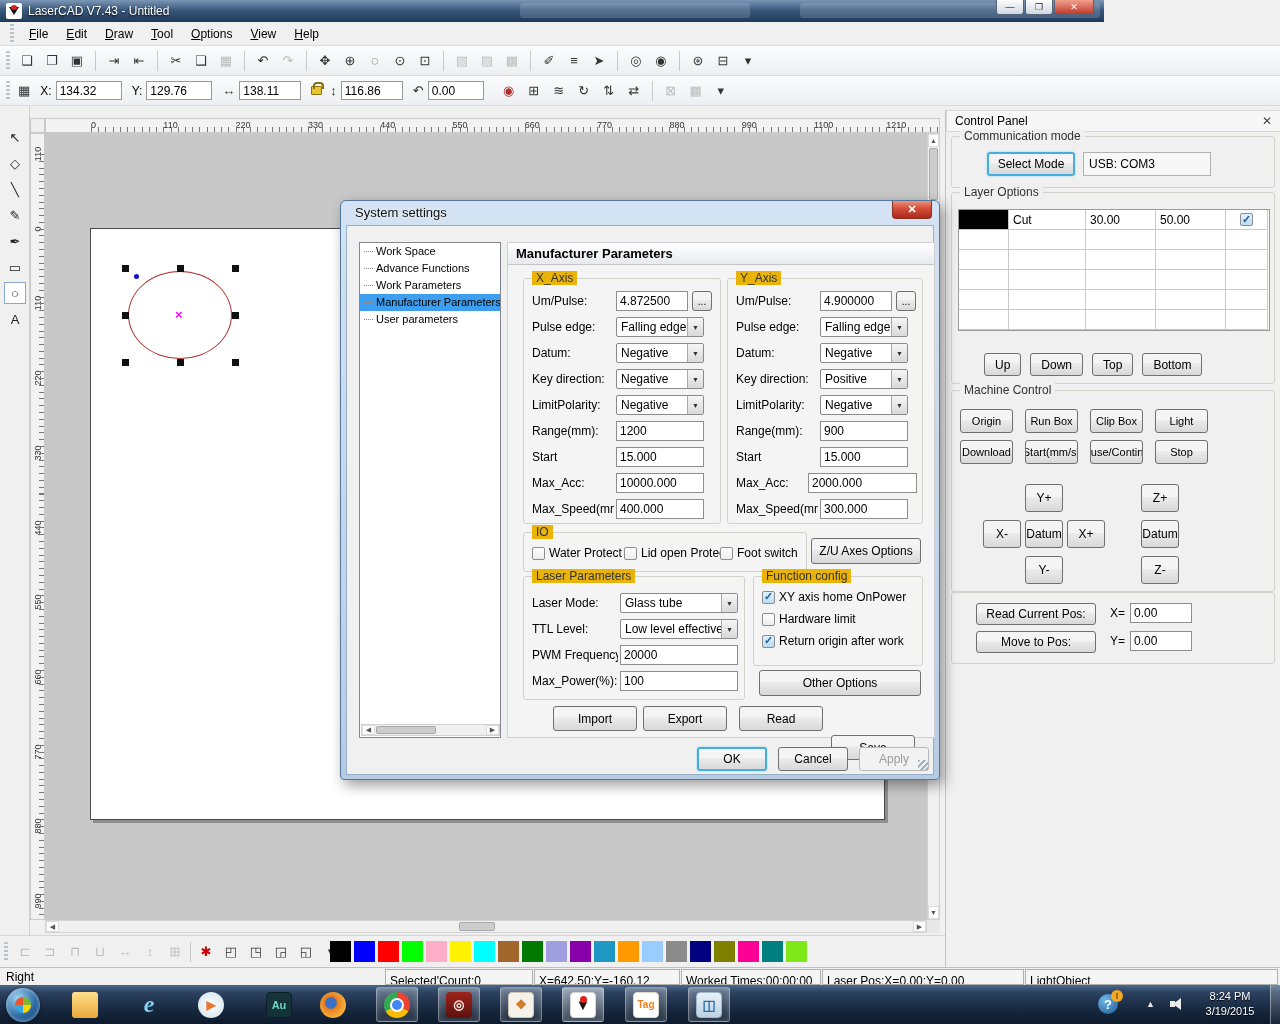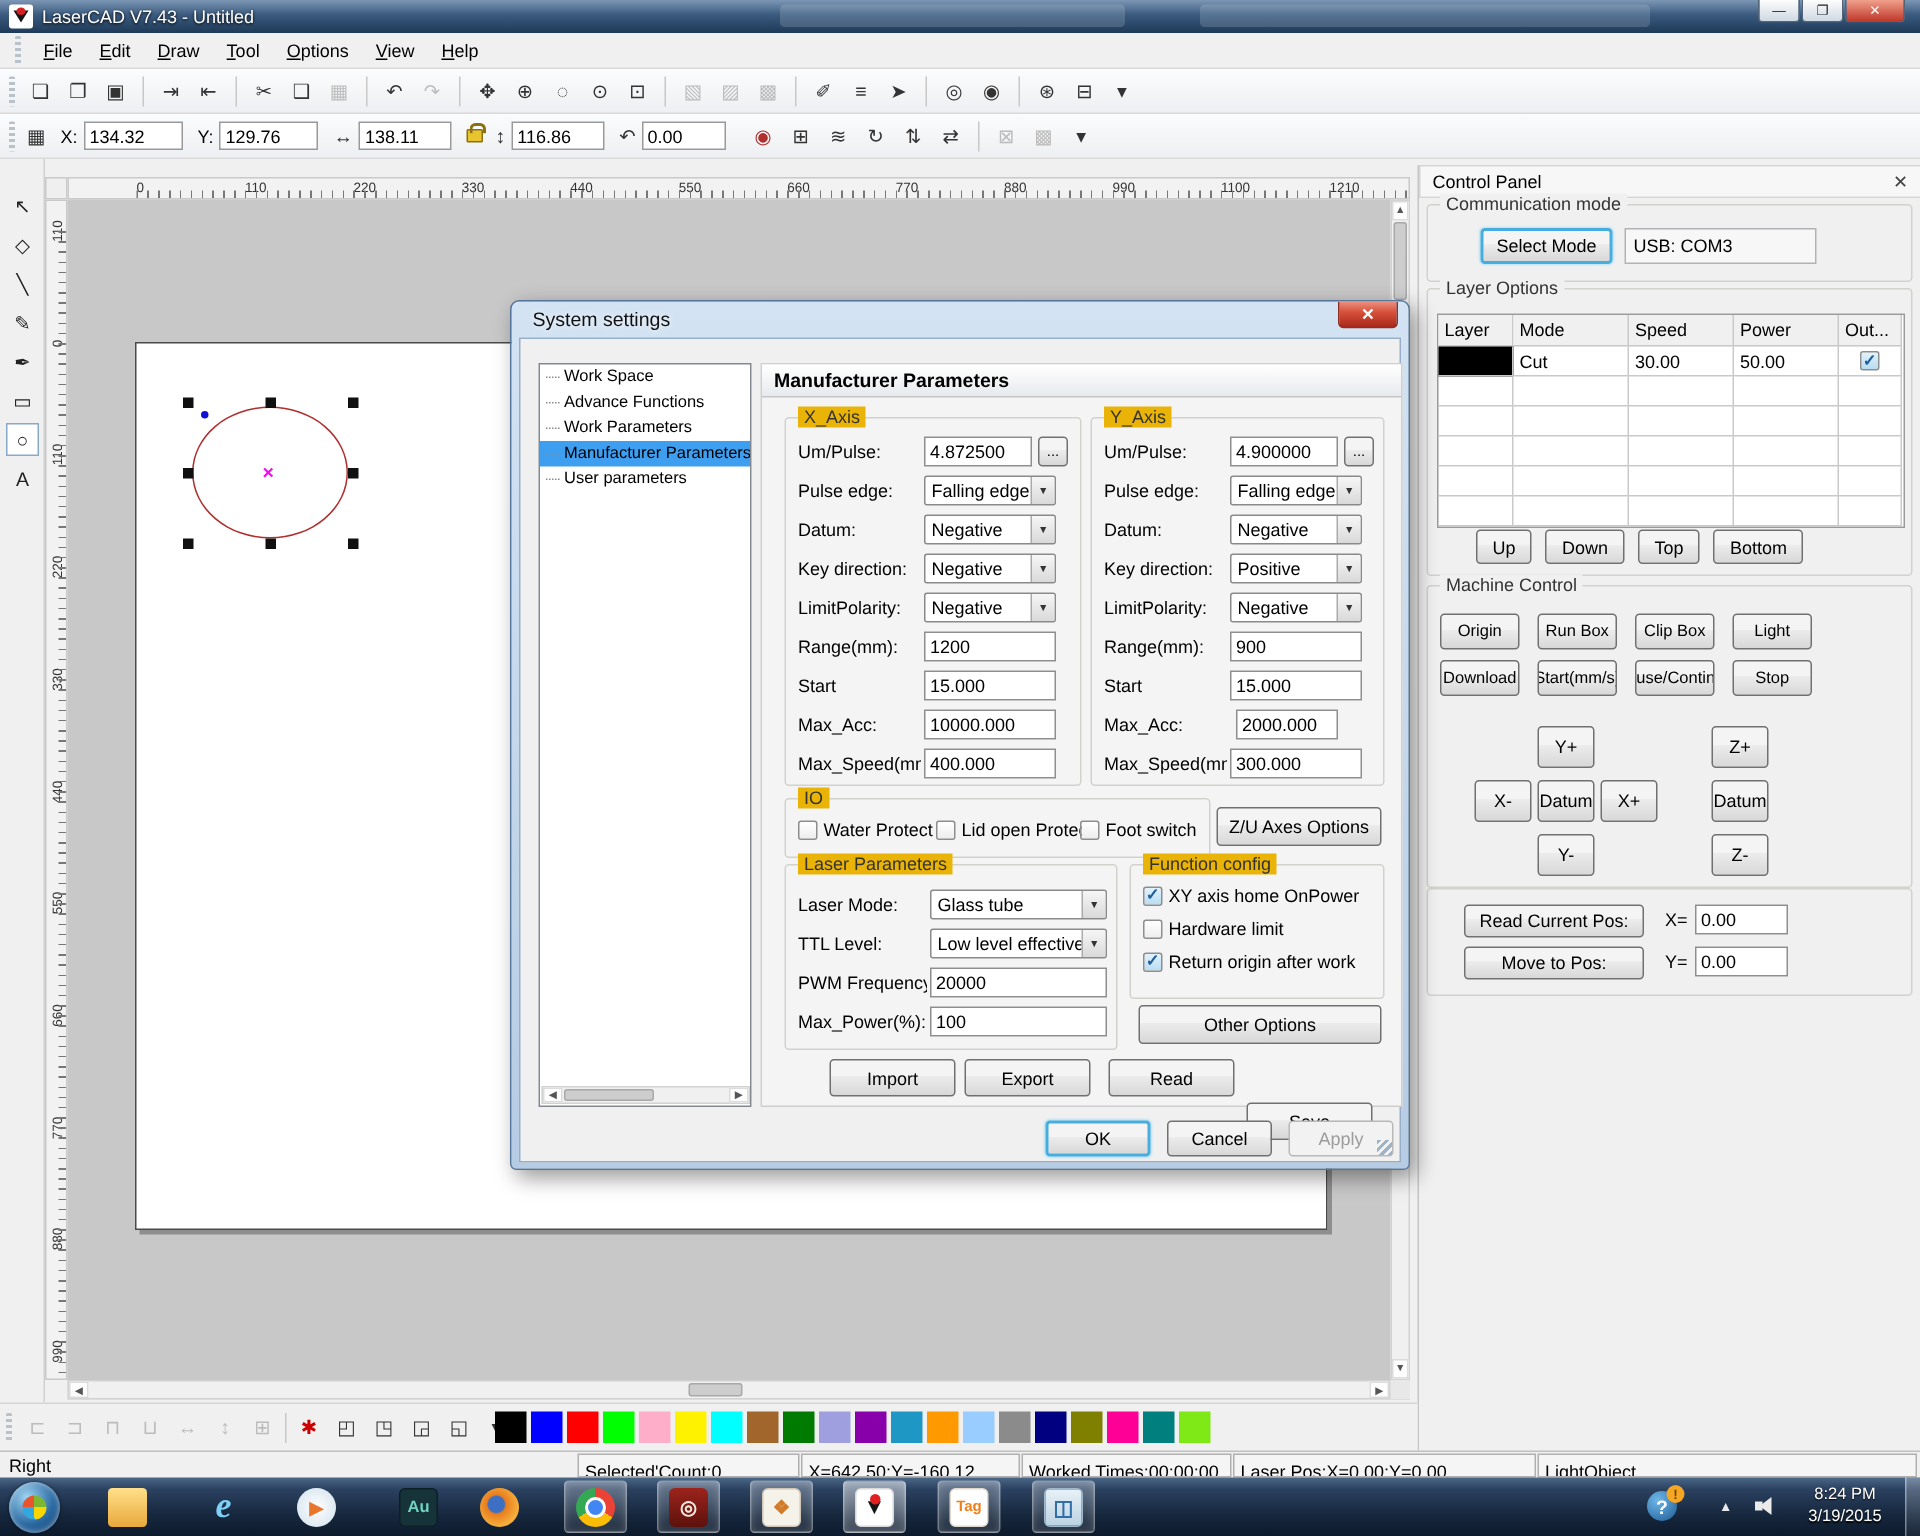--- a/index.html
+++ b/index.html
@@ -1,21 +1,21 @@
 <!DOCTYPE html>
 <html><head>
 <meta charset="utf-8">
 <style>
   *{margin:0;padding:0;box-sizing:border-box}
   html,body{width:1280px;height:1024px}
   body{position:relative;font-family:"Liberation Sans",sans-serif;font-size:12px;background:#f0f0f0;overflow:hidden;color:#000}
   .abs{position:absolute}
 
   
-  #titlebar{left:0;top:0;width:1280px;height:22px;background:linear-gradient(180deg,#7c97b5,#3a5a7e 45%,#1e3a58);overflow:hidden}
+  #titlebar{left:0;top:0;width:1104px;height:22px;background:linear-gradient(180deg,#7c97b5,#3a5a7e 45%,#1e3a58);overflow:hidden}
   .ghost{position:absolute;top:3px;height:15px;border-radius:3px;background:rgba(215,228,242,.18)}
   #app-icon{position:absolute;left:6px;top:3px;width:16px;height:16px;background:#fff;border-radius:2px}
   #app-icon::before{content:"";position:absolute;left:3px;top:4px;border-left:5px solid transparent;border-right:5px solid transparent;border-top:8px solid #151515}
   #app-icon::after{content:"";position:absolute;left:5px;top:2px;width:6px;height:5px;border-radius:50%;background:#d42020}
   #title-text{position:absolute;left:28px;top:4px;color:#fff;font-size:12px;text-shadow:0 1px 2px #000}
   #win-controls{position:absolute;right:10px;top:0;display:flex}
   .winbtn{width:28px;height:15px;display:flex;align-items:center;justify-content:center;font-size:9px;border:1px solid #54657a;border-top:none;border-radius:0 0 3px 3px;background:linear-gradient(#fdfdfd,#cfd8e2);color:#222;margin-left:1px}
   .winbtn.close{background:linear-gradient(#f0a08c,#c0392b);color:#fff;width:40px}
 
   
@@ -311,27 +311,20 @@
 
   <div class="groupbox" style="left:5px;top:26px;width:324px;height:52px">
     <span class="legend">Communication mode</span>
     <div class="btn focused" style="position:absolute;left:35px;top:15px;width:88px;height:24px">Select Mode</div>
     <div class="sunken" style="position:absolute;left:131px;top:15px;width:128px;height:24px">USB: COM3</div>
   </div>
 
   <div class="groupbox" style="left:5px;top:82px;width:324px;height:192px">
     <span class="legend">Layer Options</span>
     <div id="layer-table" class="lt" style="left:6px;top:16px;width:312px">
-        <div class="lt-row lt-head">
-          <div class="lt-cell">Layer</div>
-          <div class="lt-cell">Mode</div>
-          <div class="lt-cell">Speed</div>
-          <div class="lt-cell">Power</div>
-          <div class="lt-cell">Out...</div>
-        </div>
         <div class="lt-row">
           <div class="lt-cell" style="background: rgb(0, 0, 0); padding: 0px;"></div>
           <div class="lt-cell">Cut</div>
           <div class="lt-cell">30.00</div>
           <div class="lt-cell">50.00</div>
           <div class="lt-cell" style="justify-content: center;">
             <span class="check checked"></span>
           </div>
         </div>
         <div class="lt-row">
@@ -491,21 +484,21 @@
         <div class="plabel" style="left: 8px; top: 119px; width: 82px;">LimitPolarity:</div>
         <div class="combo" style="left: 92px; top: 116px; width: 88px; height: 20px;">
           <span class="combo-text">Negative</span>
           <span class="combo-arrow">▼</span>
         </div>
         <div class="plabel" style="left: 8px; top: 145px; width: 82px;">Range(mm):</div>
         <input class="pinput" value="900" style="left: 92px; top: 142px; width: 88px; height: 20px;">
         <div class="plabel" style="left: 8px; top: 171px; width: 82px;">Start</div>
         <input class="pinput" value="15.000" style="left: 92px; top: 168px; width: 88px; height: 20px;">
         <div class="plabel" style="left: 8px; top: 197px; width: 82px;">Max_Acc:</div>
-        <input class="pinput" value="2000.000" style="left: 96px; top: 194px; width: 68px; height: 20px;">
+        <input class="pinput" value="2000.000" style="left: 80px; top: 194px; width: 109px; height: 20px;">
         <div class="plabel" style="left: 8px; top: 223px; width: 82px;">Max_Speed(mm/s</div>
         <input class="pinput" value="300.000" style="left: 92px; top: 220px; width: 88px; height: 20px;">
       </div>
     <div class="groupbox dlg-group" id="io-group" style="left:176px;top:306px;width:284px;height:40px">
       <span class="legend">IO</span>
     <div class="checkrow" style="left: 8px; top: 13px;">
           <span class="check"></span>
           <span class="checklabel">Water Protect</span>
         </div>
         <div class="checkrow" style="left: 100px; top: 13px;">

